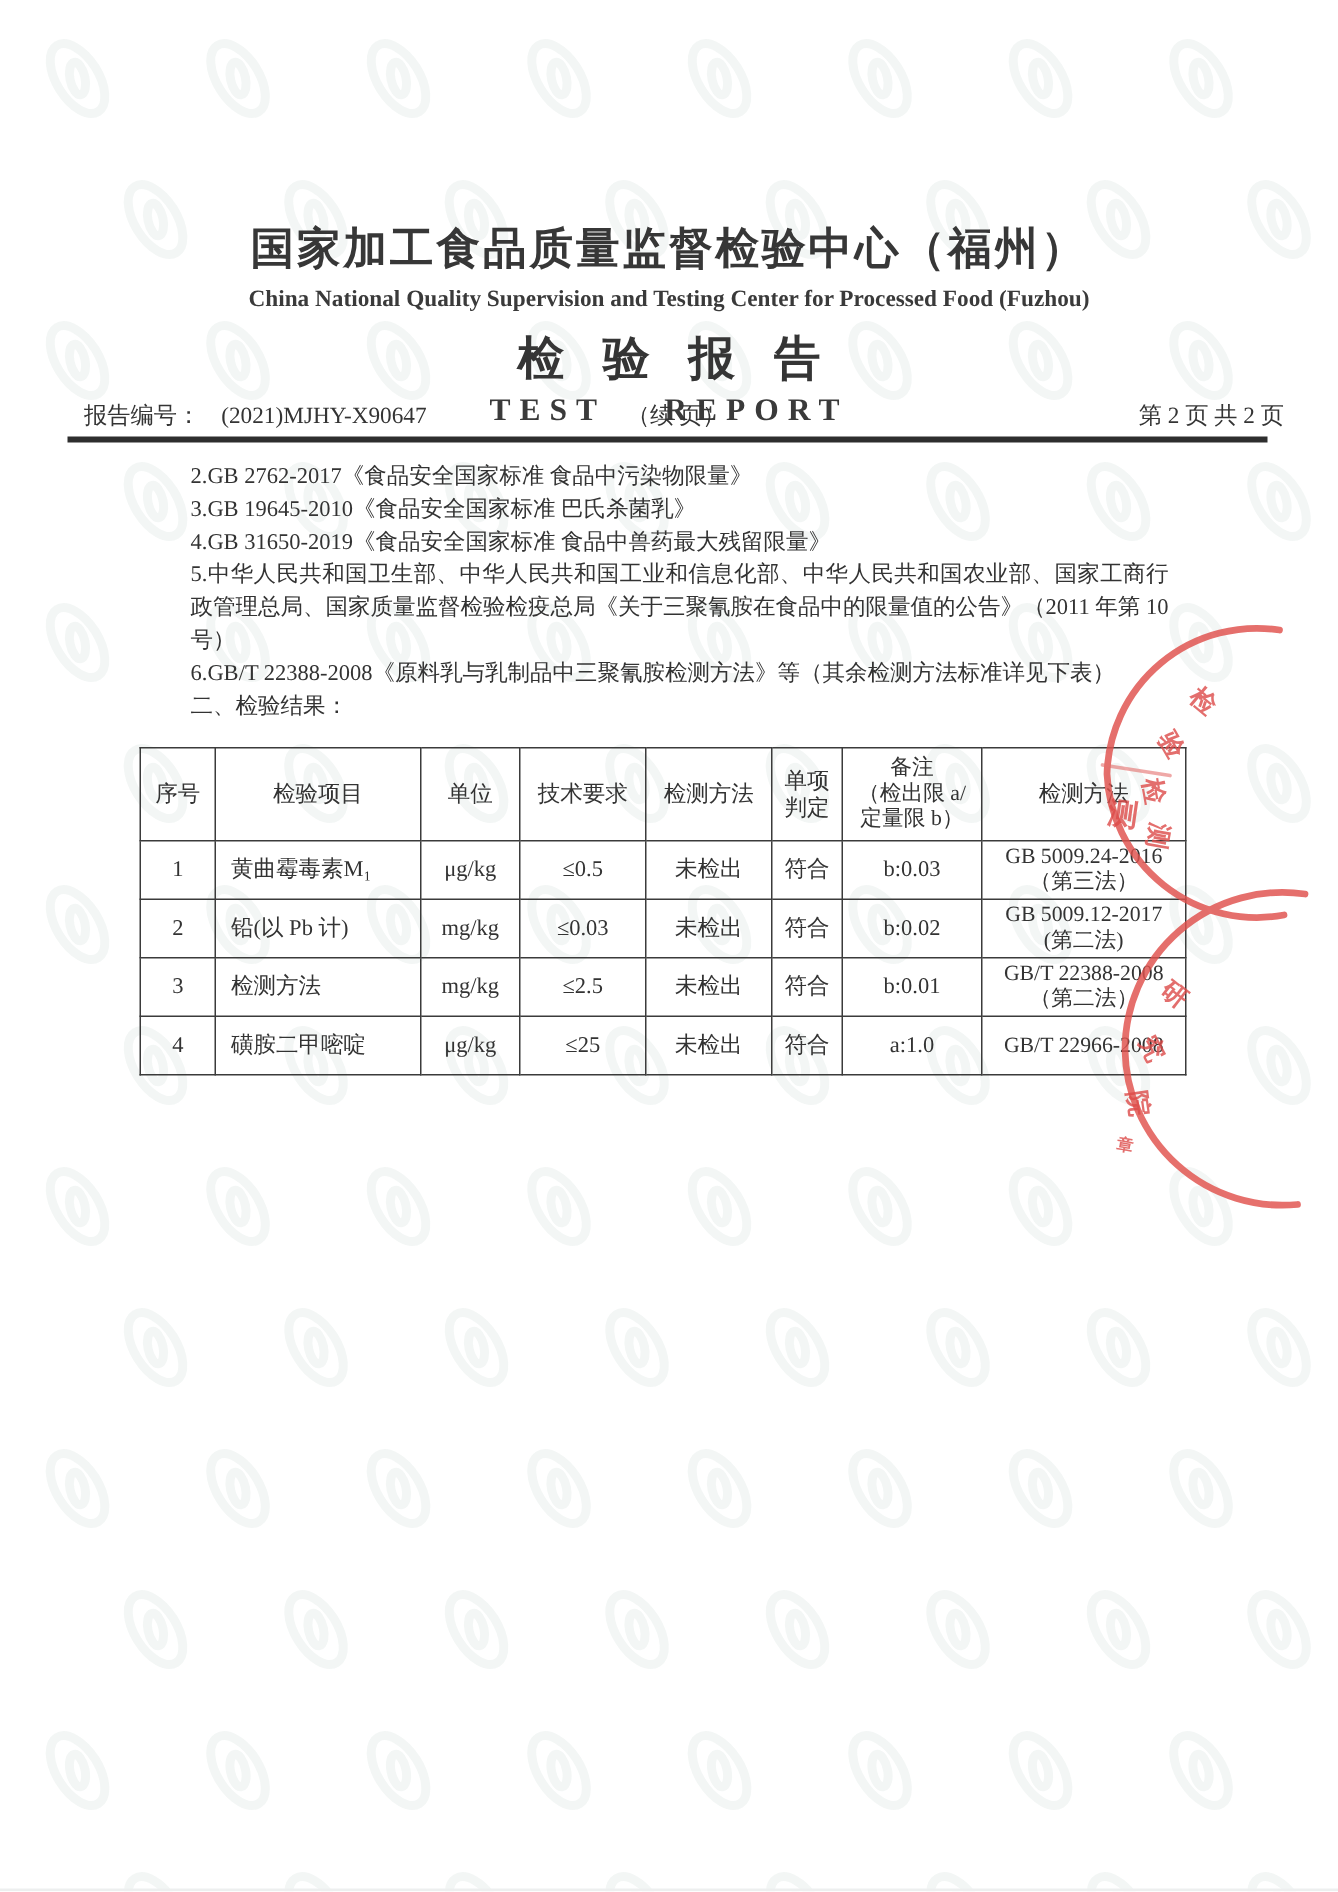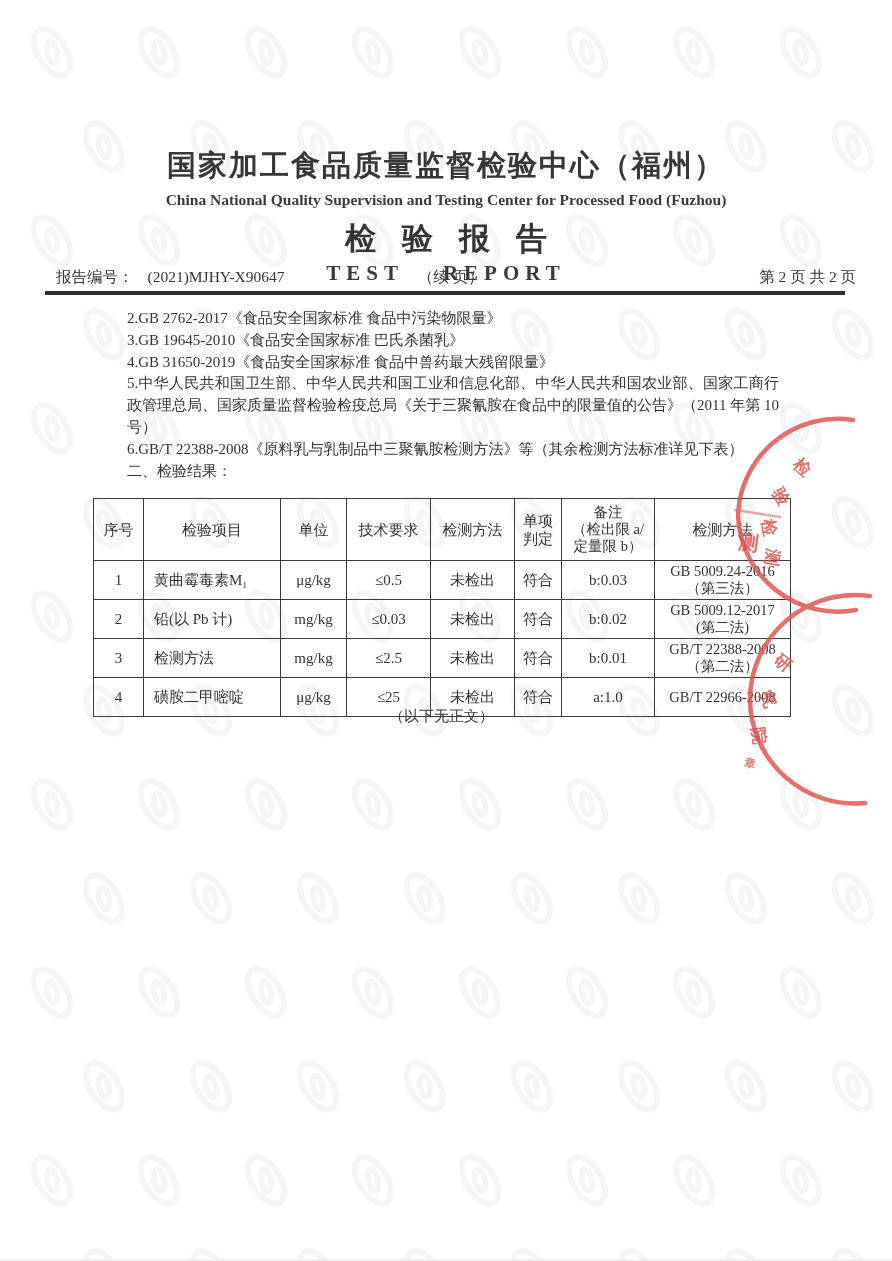--- a/index.html
+++ b/index.html
@@ -825,21 +825,20 @@
           <td>μg/kg</td>
           <td>≤25</td>
           <td>未检出</td>
           <td>符合</td>
           <td>a:1.0</td>
           <td class="c7">GB/T 22966-2008</td>
         </tr>
       </tbody>
   </table>
 
-  <div class="footnote">（以下无正文）</div>
 
   <div class="stamp-layer">
     <svg width="252" height="400" viewBox="0 0 252 400">
       <g stroke="#e0504c" stroke-width="4.5" fill="none" opacity="0.82" stroke-linecap="round">
 
         <path d="M 213 10 A 100 100 0 0 0 98 106 A 100 100 0 0 0 216 200"></path>
 
         <path d="M 230 186 A 105 105 0 0 0 110 290 A 105 105 0 0 0 225 393"></path>
         <path d="M 95 100 L 140 107" stroke-width="2.5" opacity="0.6"></path>
       </g>

